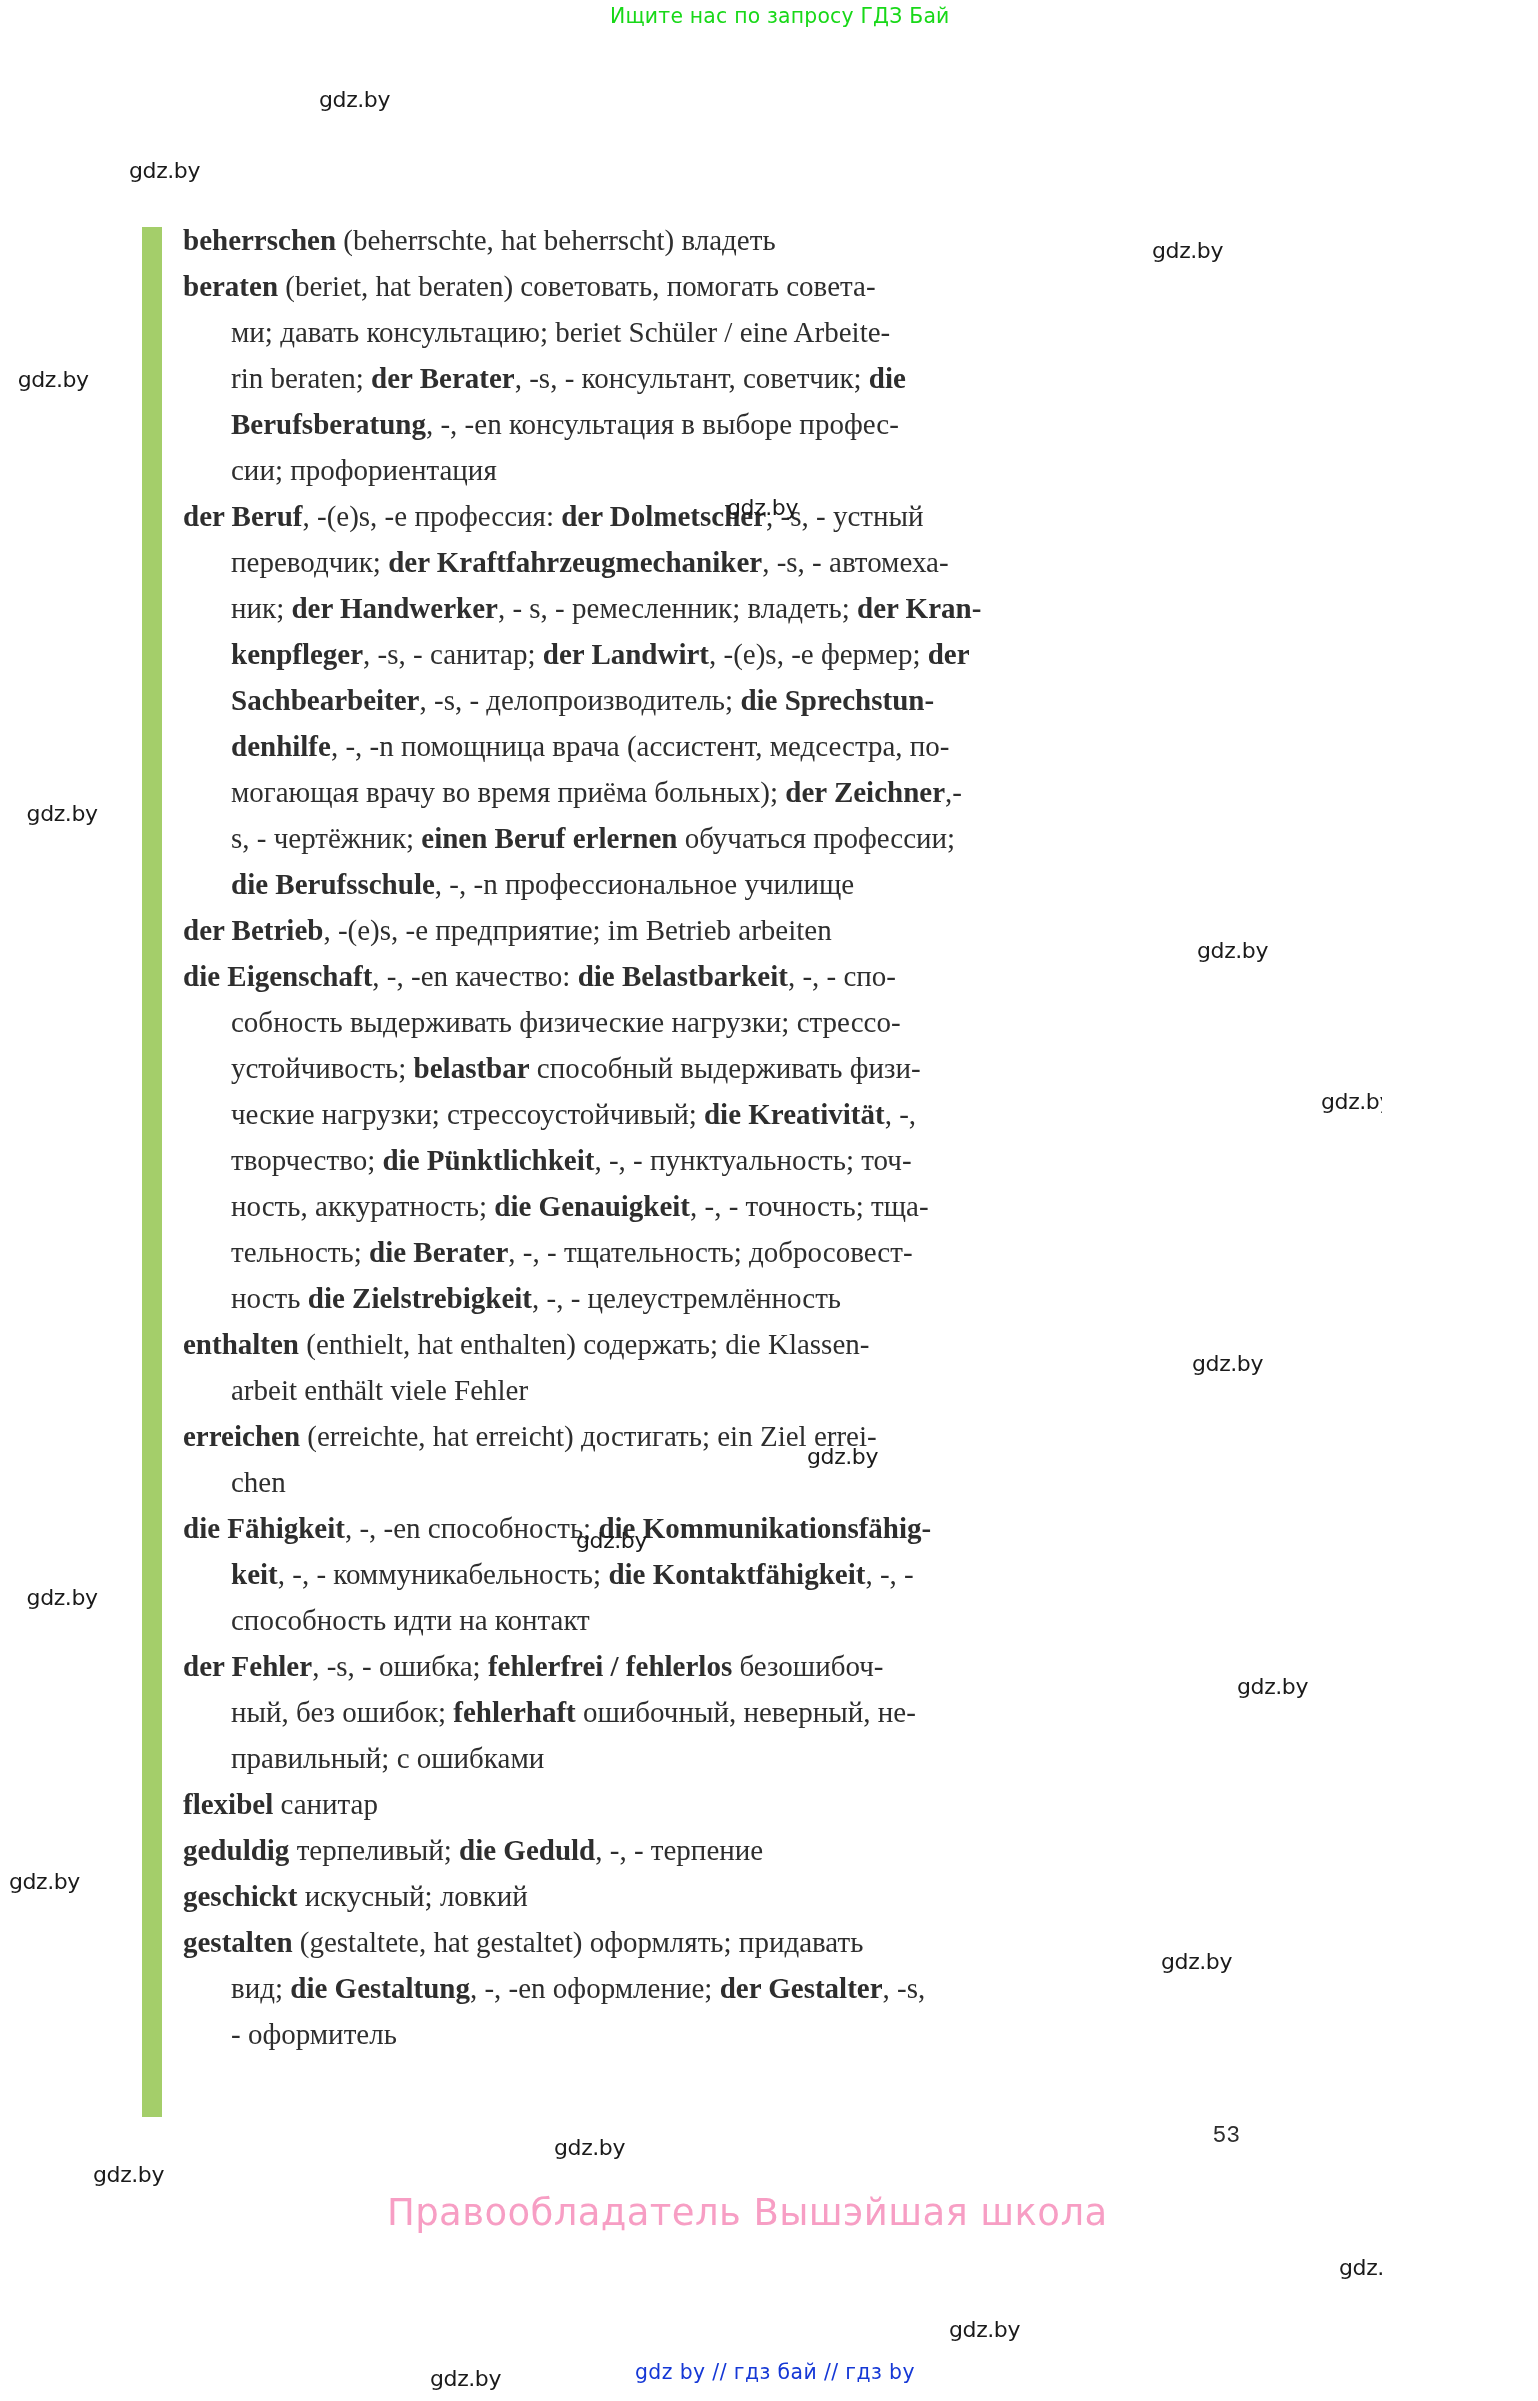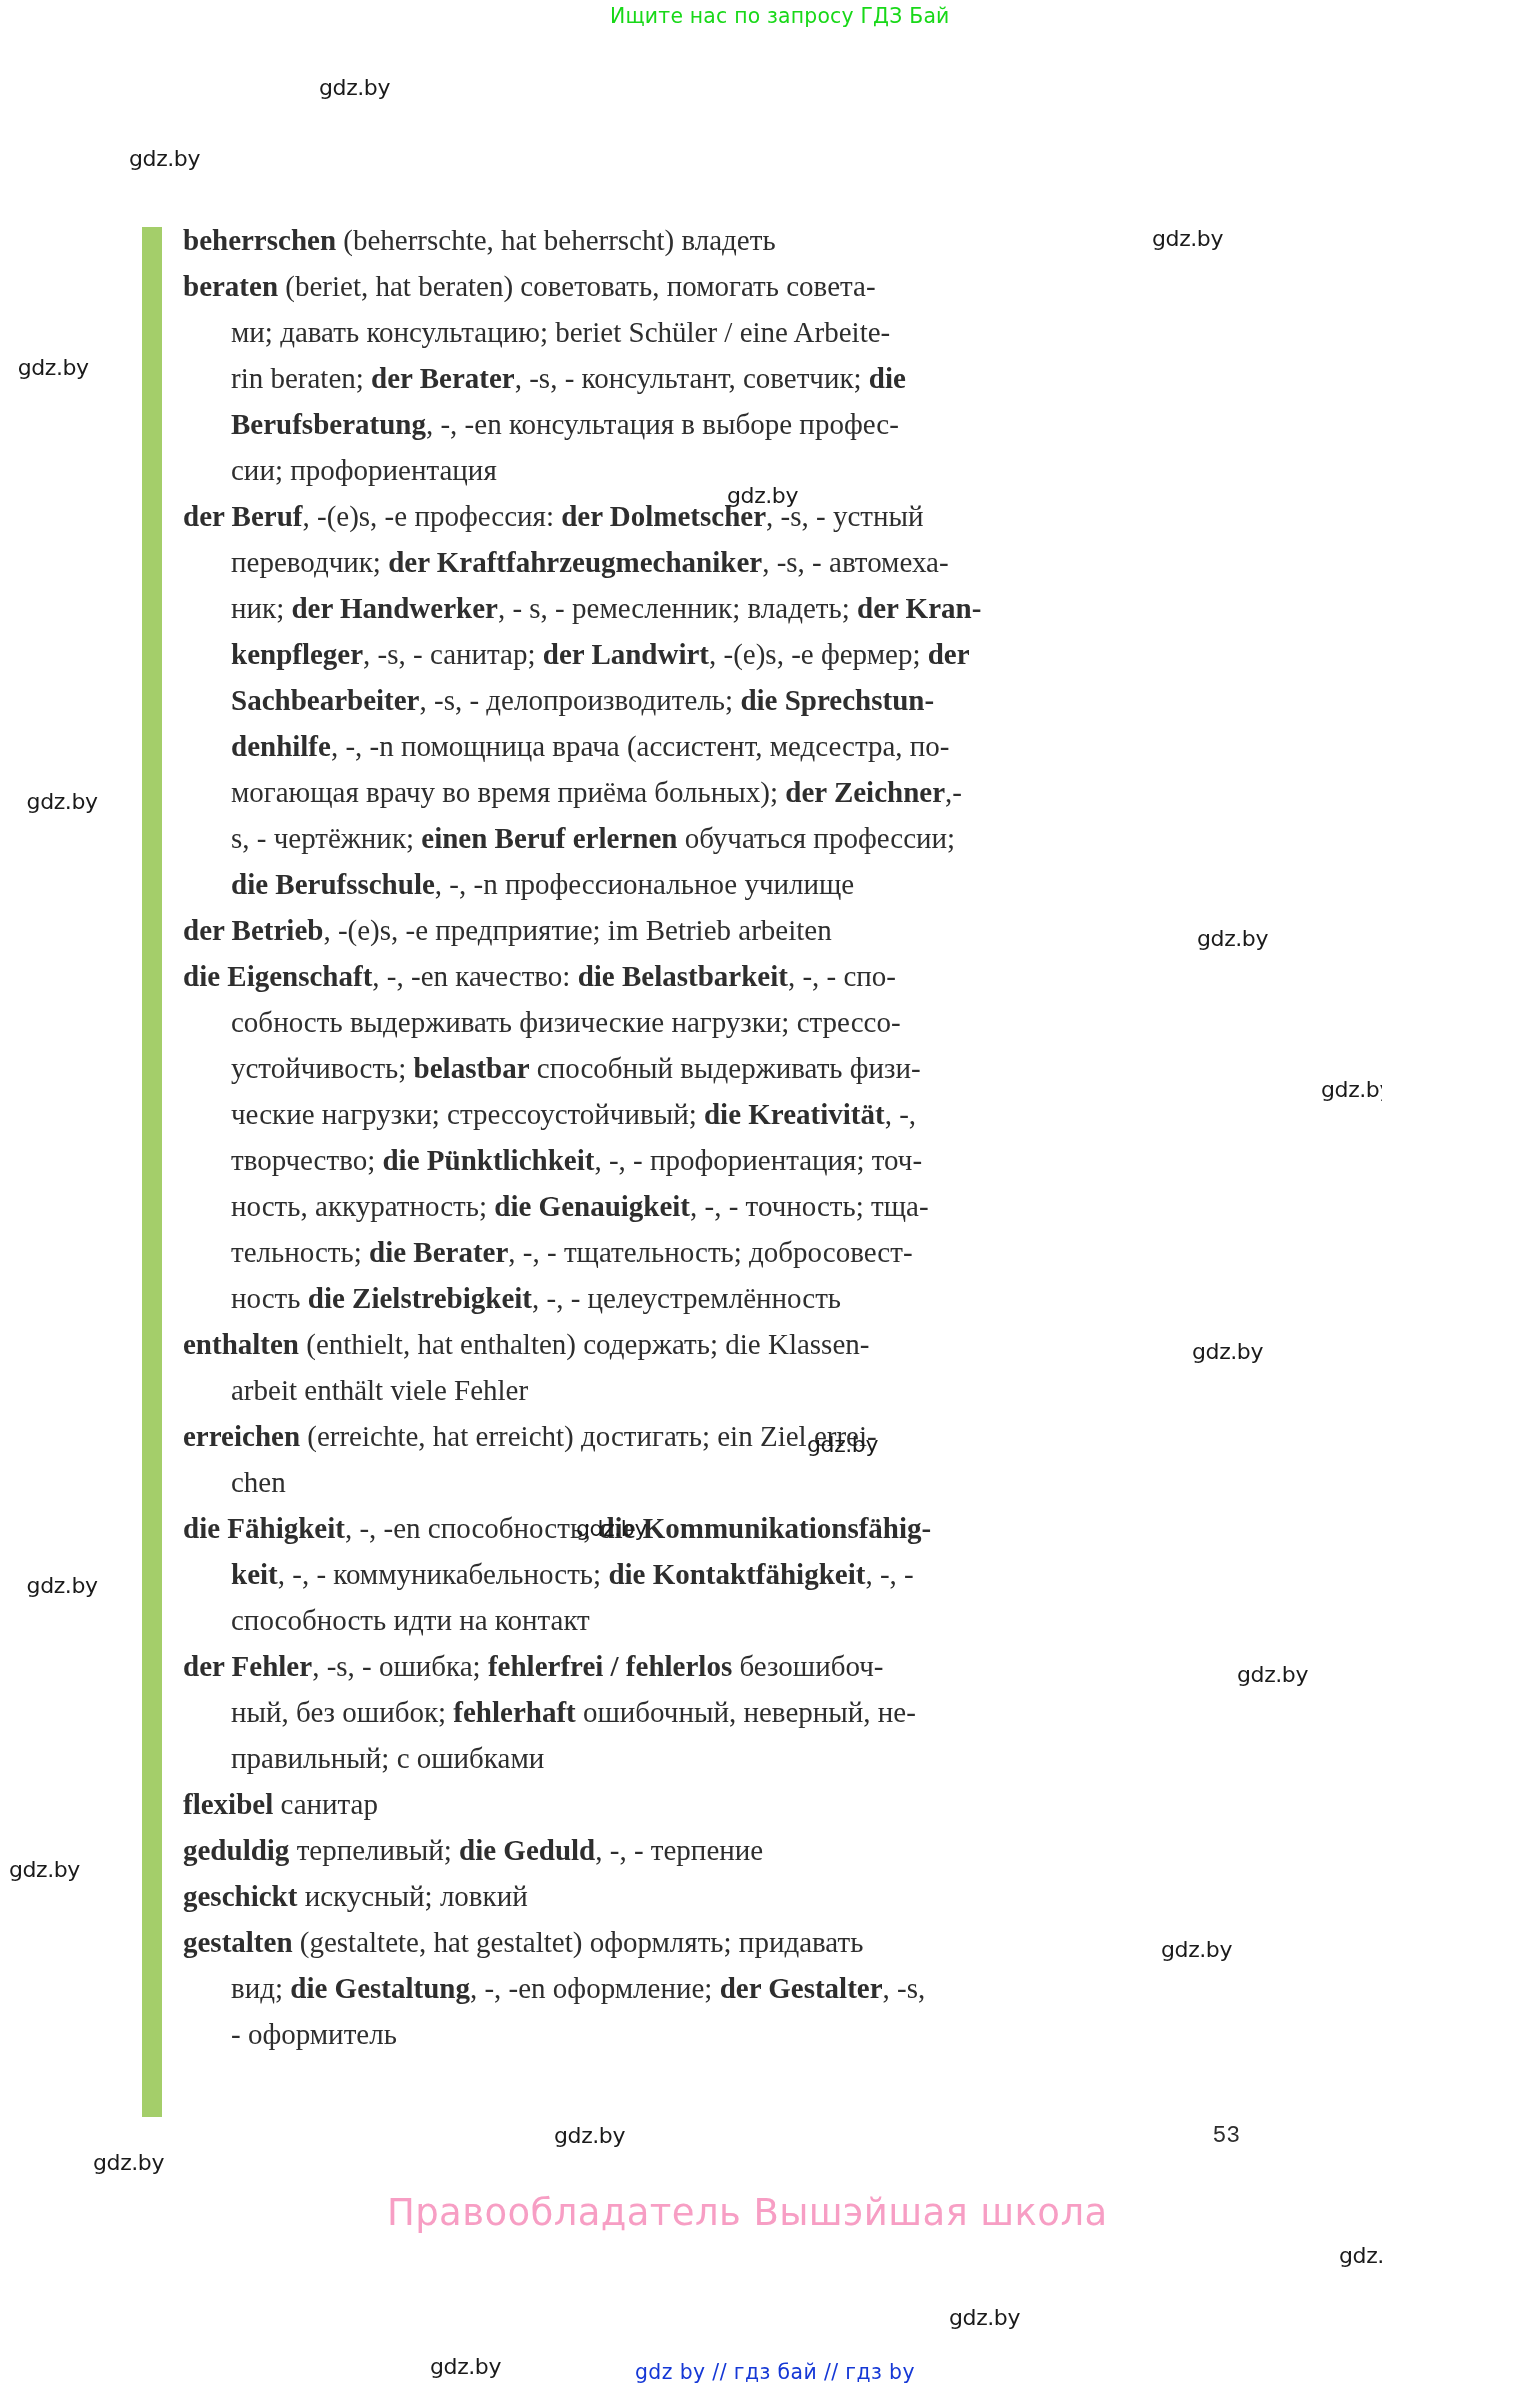--- a/index.html
+++ b/index.html
@@ -18,20 +18,21 @@
 
   
   .wm {
     position: absolute;
     font-family: "DejaVu Sans", sans-serif;
     color: #1a1a1a;
     font-size: 22px;
     letter-spacing: -0.4px;
     white-space: nowrap;
     user-select: none;
+    margin-top: 12px;
   }
   .wm-top-green {
     position: absolute;
     font-family: "DejaVu Sans", sans-serif;
     color: #18d818;
     font-size: 20.4px;
     font-weight: 400;
     white-space: nowrap;
     letter-spacing: 0.2px;
   }
@@ -129,21 +130,21 @@
         <span class="ln ind"><b>die Berufsschule</b><span>, -, -n профессиональное училище</span></span>
       </div>
       <div class="entry">
         <span class="ln"><b>der Betrieb</b><span>, -(e)s, -е предприятие; im Betrieb arbeiten</span></span>
       </div>
       <div class="entry">
         <span class="ln"><b>die Eigenschaft</b><span>, -, -en качество: </span><b>die Belastbarkeit</b><span>, -, - спо-</span></span>
         <span class="ln ind"><span>собность выдерживать физические нагрузки; стрессо-</span></span>
         <span class="ln ind"><span>устойчивость; </span><b>belastbar</b><span> способный выдерживать физи-</span></span>
         <span class="ln ind"><span>ческие нагрузки; стрессоустойчивый; </span><b>die Kreativität</b><span>, -,</span></span>
-        <span class="ln ind"><span>творчество; </span><b>die Pünktlichkeit</b><span>, -, - профориентация; точ-</span></span>
+        <span class="ln ind"><span>творчество; </span><b>die Pünktlichkeit</b><span>, -, - пунктуальность; точ-</span></span>
         <span class="ln ind"><span>ность, аккуратность; </span><b>die Genauigkeit</b><span>, -, - точность; тща-</span></span>
         <span class="ln ind"><span>тельность; </span><b>die Berater</b><span>, -, - тщательность; добросовест-</span></span>
         <span class="ln ind"><span>ность </span><b>die Zielstrebigkeit</b><span>, -, - целеустремлённость</span></span>
       </div>
       <div class="entry">
         <span class="ln"><b>enthalten</b><span> (enthielt, hat enthalten) содержать; die Klassen-</span></span>
         <span class="ln ind"><span>arbeit enthält viele Fehler</span></span>
       </div>
       <div class="entry">
         <span class="ln"><b>erreichen</b><span> (erreichte, hat erreicht) достигать; ein Ziel errei-</span></span>

